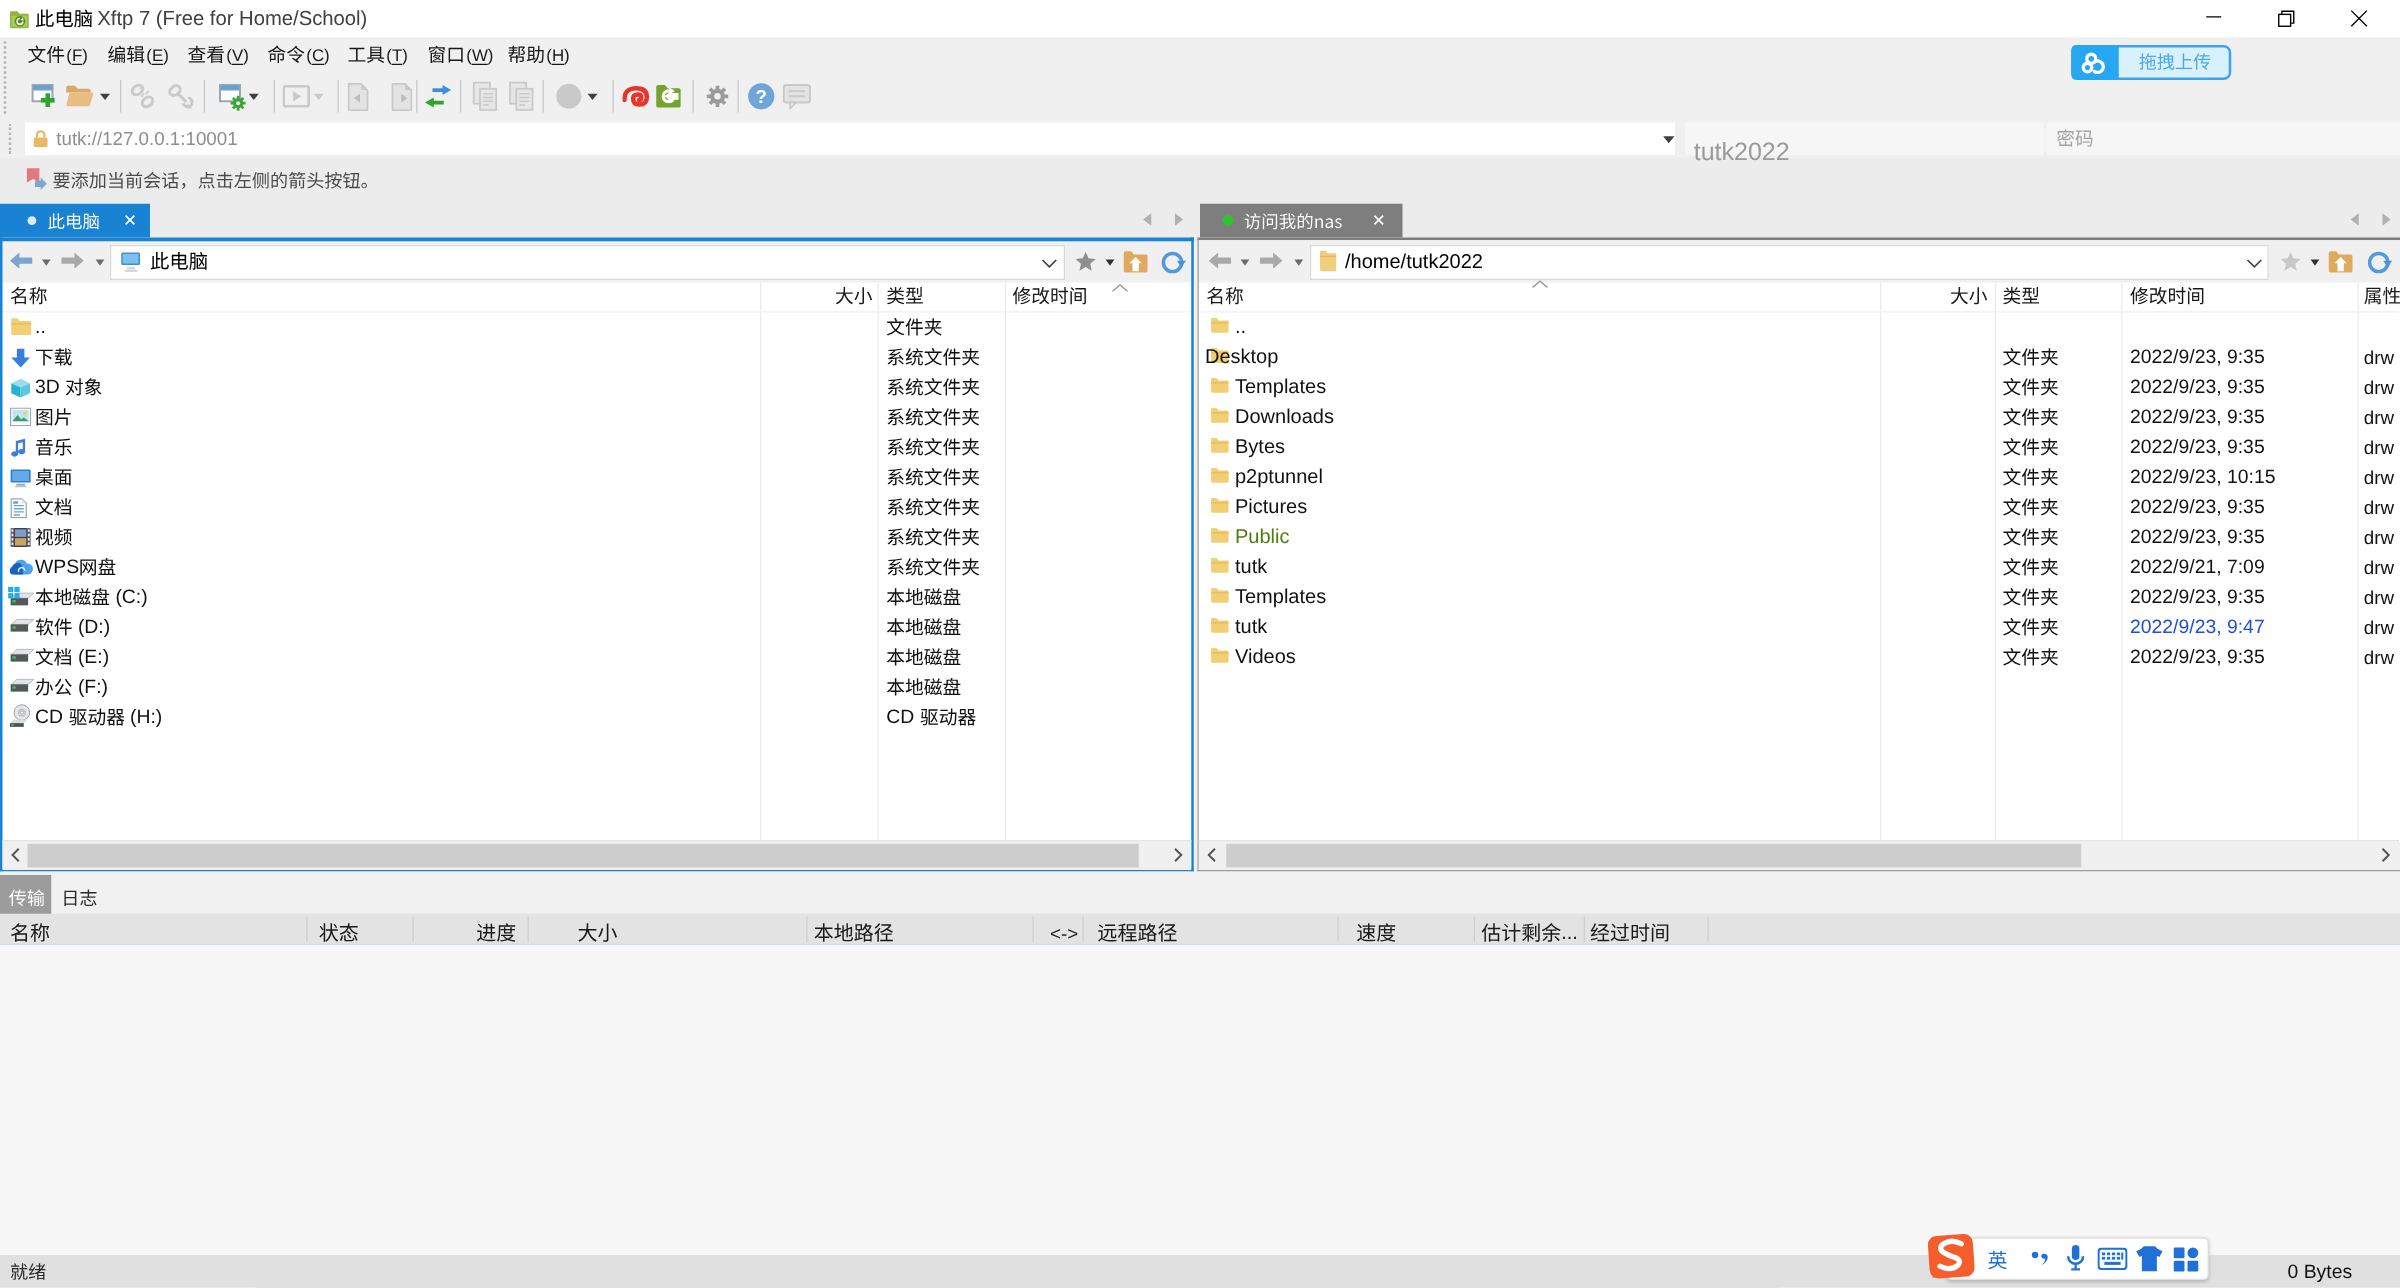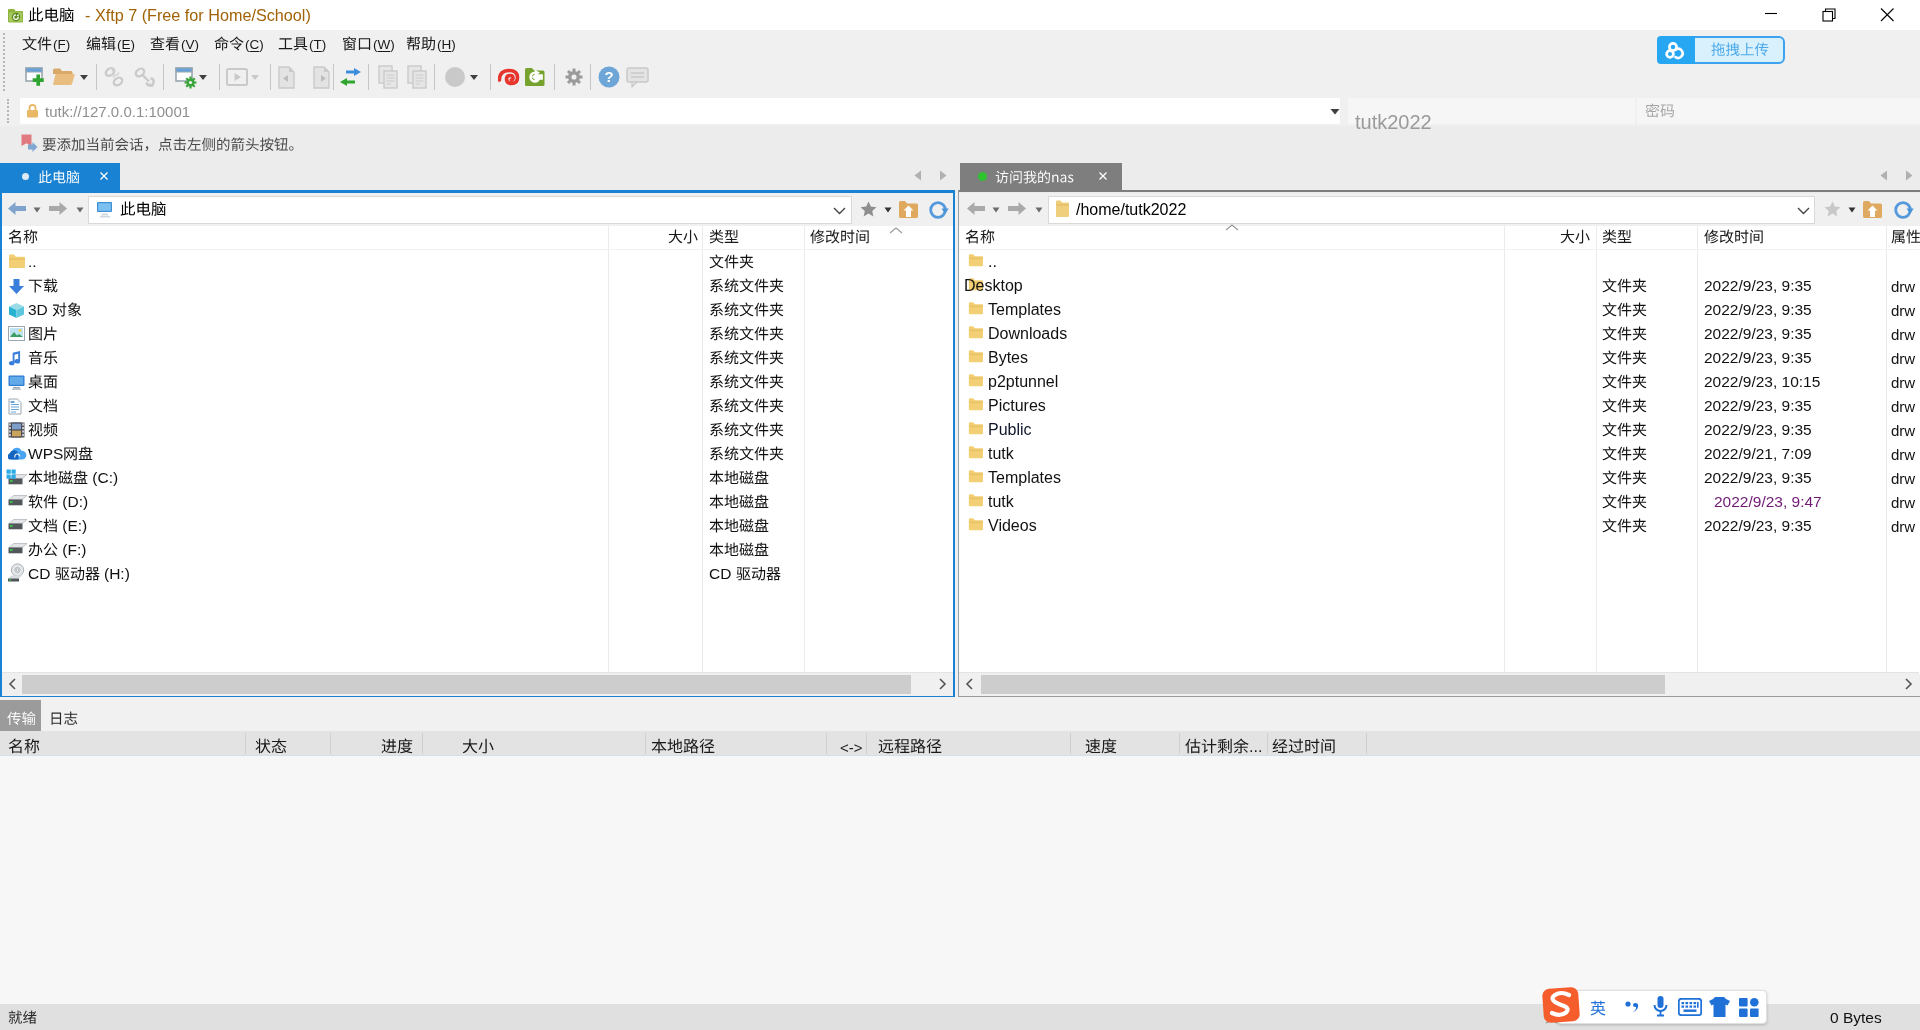--- a/index.html
+++ b/index.html
@@ -137,21 +137,21 @@
 <path d="M8 7.2 A2.9 2.9 0 1 0 10.9 10.1 L9.6 10.1 A1.7 1.7 0 1 1 8 8.4 Z M10.3 7 L10.9 9.4 L8.6 8.9 Z" fill="#fff"></path>
 <path d="M11 11 L16 11 L16 16 L11 16Z" fill="#fff" opacity="0"></path>
 </svg>
 <div style="left:28.0px;top:6.86px" class="a"><svg class="ck " width="46.5" height="15.5" viewBox="0 0 46.5 15.5">
       <g fill="#000" transform="translate(0,13.64) scale(0.015500,-0.015500)">
         <use href="#g0" x="0"></use>
         <use href="#g1" x="1000"></use>
         <use href="#g2" x="2000"></use>
       </g>
     </svg></div>
-<div class="a lt" style="left:85px;top:7.05px;font-size:16.2px;color:#a16207;line-height:16.2px;">- Xftp 7 (Free for Home/School)</div>
+<div class="a lt" style="left:68px;top:7.05px;font-size:16.2px;color:#404040;line-height:16.2px;">- Xftp 7 (Free for Home/School)</div>
 <svg class="a" style="left:1764px;top:6px" width="140" height="18" viewBox="0 0 140 18">
 <path d="M1 7.5 L13 7.5" stroke="#000" stroke-width="1.1" fill="none"></path>
 <path d="M61.5 5.5 L61.5 3.0 L71.0 3.0 L71.0 12.5 L68.5 12.5" fill="none" stroke="#000" stroke-width="1.1"></path>
 <rect x="59" y="5.5" width="9.5" height="9.5" fill="none" stroke="#000" stroke-width="1.1"></rect>
 <path d="M117 2.5 L129.5 15 M129.5 2.5 L117 15" stroke="#000" stroke-width="1.1" fill="none"></path>
 </svg>
 <div class="a" style="left:3px;top:33px;width:1px;height:58px;border-left:2px dotted #b5b5b5"></div>
 <div style="left:22.0px;top:35.80px" class="a"><svg class="ck " width="30.0" height="15.0" viewBox="0 0 30.0 15.0">
       <g fill="#1a1a1a" transform="translate(0,13.20) scale(0.015000,-0.015000)">
         <use href="#g3" x="0"></use>
@@ -974,21 +974,21 @@
         <use href="#g4" x="1000"></use>
         <use href="#g59" x="2000"></use>
       </g>
     </svg></div>
 <div class="a lt" style="left:1704.0px;top:398.13px;font-size:15.5px;color:#111;line-height:15.5px;">2022/9/23, 9:35</div>
 <div class="a lt" style="left:1891.0px;top:398.54px;font-size:15.0px;color:#111;line-height:15.0px;">drw</div>
 <svg class="a" style="left:968px;top:421px" width="15" height="14.1176" viewBox="0 0 17 16">
 <path d="M1 2.5 Q1 1.5 2 1.5 L6 1.5 L7.8 3.8 L16 3.8 Q17 3.8 17 4.8 L17 14 Q17 15 16 15 L2 15 Q1 15 1 14Z" fill="#f2cf75"></path>
 <path d="M1 6 L17 6" stroke="#e5b95c" stroke-width="1"></path>
 </svg>
-<div class="a lt" style="left:988.0px;top:421.71px;font-size:16.0px;color:#0f172a;line-height:16.0px;">Public</div>
+<div class="a lt" style="left:988.0px;top:421.71px;font-size:16.0px;color:#4d7c0f;line-height:16.0px;">Public</div>
 <div style="left:1602.0px;top:421.80px" class="a"><svg class="ck " width="45.0" height="15.0" viewBox="0 0 45.0 15.0">
       <g fill="#111" transform="translate(0,13.20) scale(0.015000,-0.015000)">
         <use href="#g3" x="0"></use>
         <use href="#g4" x="1000"></use>
         <use href="#g59" x="2000"></use>
       </g>
     </svg></div>
 <div class="a lt" style="left:1704.0px;top:422.13px;font-size:15.5px;color:#111;line-height:15.5px;">2022/9/23, 9:35</div>
 <div class="a lt" style="left:1891.0px;top:422.54px;font-size:15.0px;color:#111;line-height:15.0px;">drw</div>
 <svg class="a" style="left:968px;top:445px" width="15" height="14.1176" viewBox="0 0 17 16">
@@ -1024,21 +1024,21 @@
 <path d="M1 6 L17 6" stroke="#e5b95c" stroke-width="1"></path>
 </svg>
 <div class="a lt" style="left:988.0px;top:493.71px;font-size:16.0px;color:#111;line-height:16.0px;">tutk</div>
 <div style="left:1602.0px;top:493.80px" class="a"><svg class="ck " width="45.0" height="15.0" viewBox="0 0 45.0 15.0">
       <g fill="#111" transform="translate(0,13.20) scale(0.015000,-0.015000)">
         <use href="#g3" x="0"></use>
         <use href="#g4" x="1000"></use>
         <use href="#g59" x="2000"></use>
       </g>
     </svg></div>
-<div class="a lt" style="left:1704.0px;top:494.13px;font-size:15.5px;color:#701a75;line-height:15.5px;margin-left:10px;">2022/9/23, 9:47</div>
+<div class="a lt" style="left:1704.0px;top:494.13px;font-size:15.5px;color:#1d4ed8;line-height:15.5px;">2022/9/23, 9:47</div>
 <div class="a lt" style="left:1891.0px;top:494.54px;font-size:15.0px;color:#111;line-height:15.0px;">drw</div>
 <svg class="a" style="left:968px;top:517px" width="15" height="14.1176" viewBox="0 0 17 16">
 <path d="M1 2.5 Q1 1.5 2 1.5 L6 1.5 L7.8 3.8 L16 3.8 Q17 3.8 17 4.8 L17 14 Q17 15 16 15 L2 15 Q1 15 1 14Z" fill="#f2cf75"></path>
 <path d="M1 6 L17 6" stroke="#e5b95c" stroke-width="1"></path>
 </svg>
 <div class="a lt" style="left:988.0px;top:517.71px;font-size:16.0px;color:#111;line-height:16.0px;">Videos</div>
 <div style="left:1602.0px;top:517.80px" class="a"><svg class="ck " width="45.0" height="15.0" viewBox="0 0 45.0 15.0">
       <g fill="#111" transform="translate(0,13.20) scale(0.015000,-0.015000)">
         <use href="#g3" x="0"></use>
         <use href="#g4" x="1000"></use>

